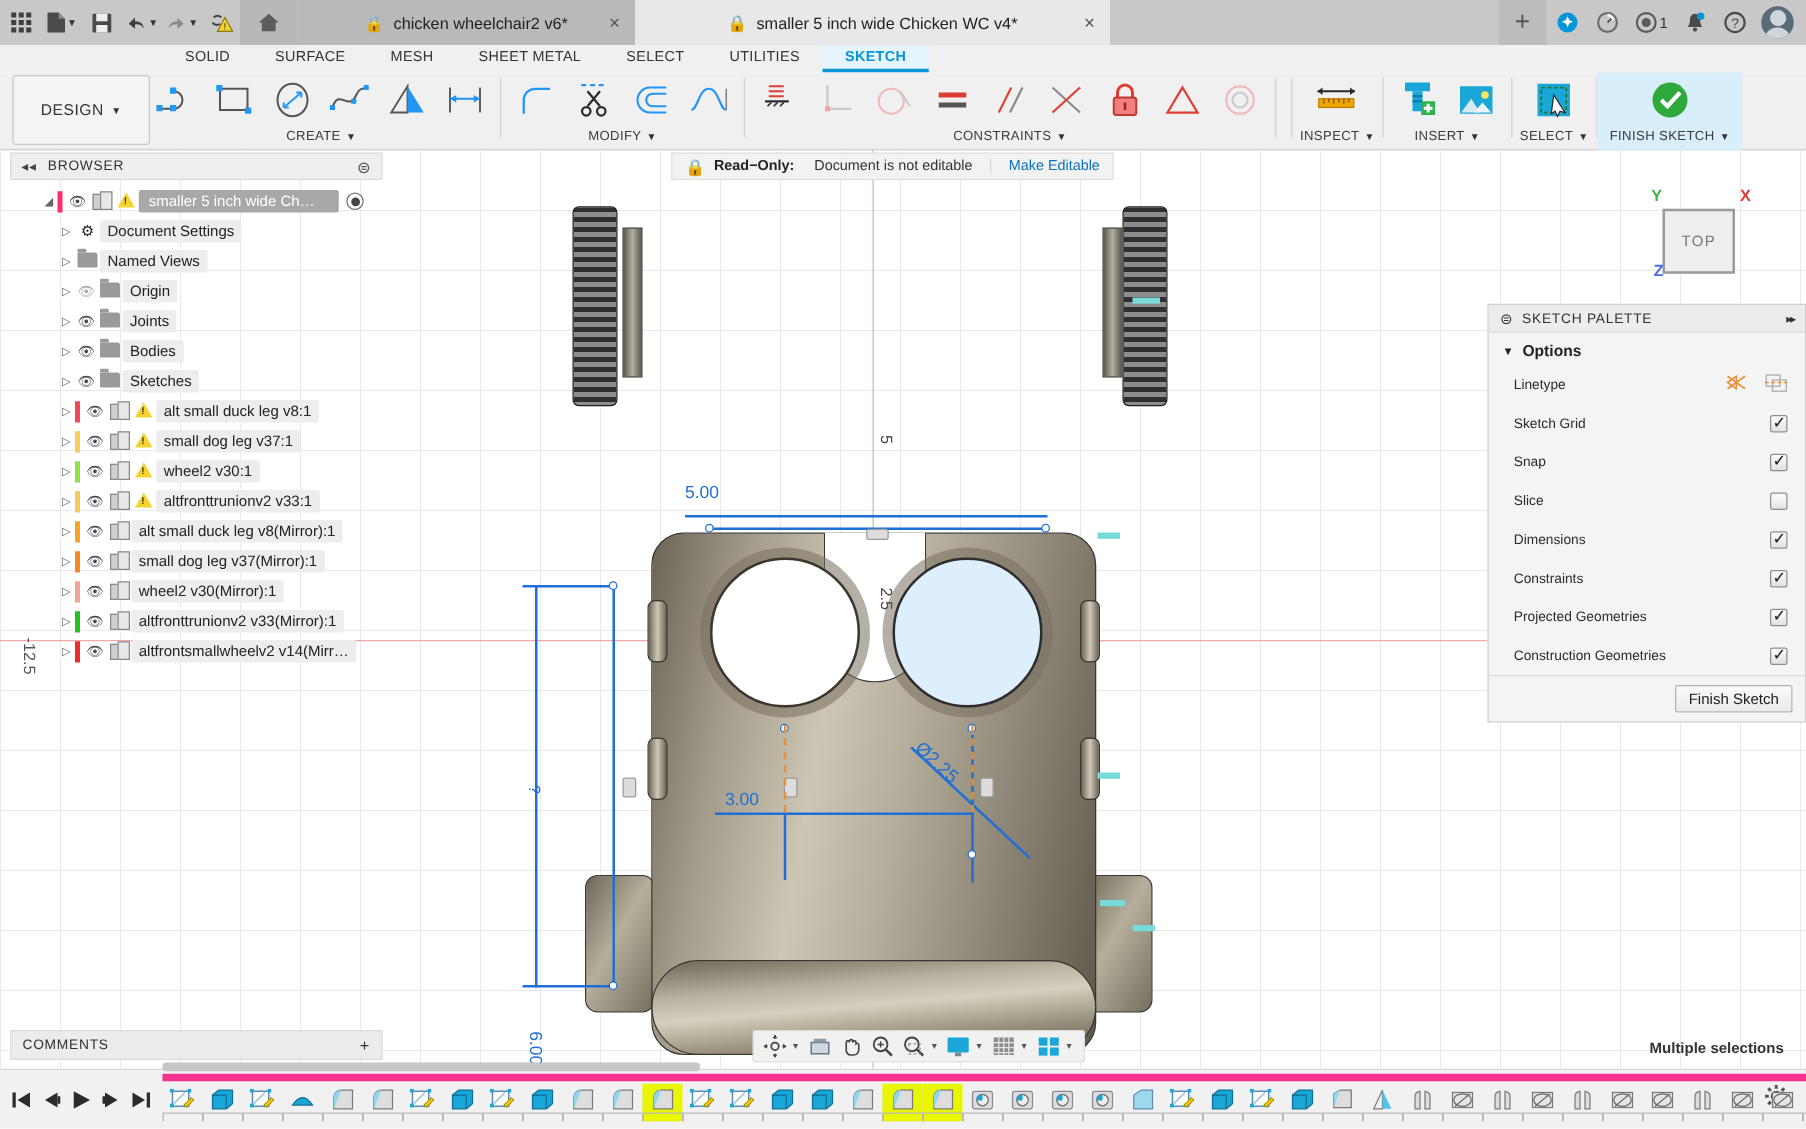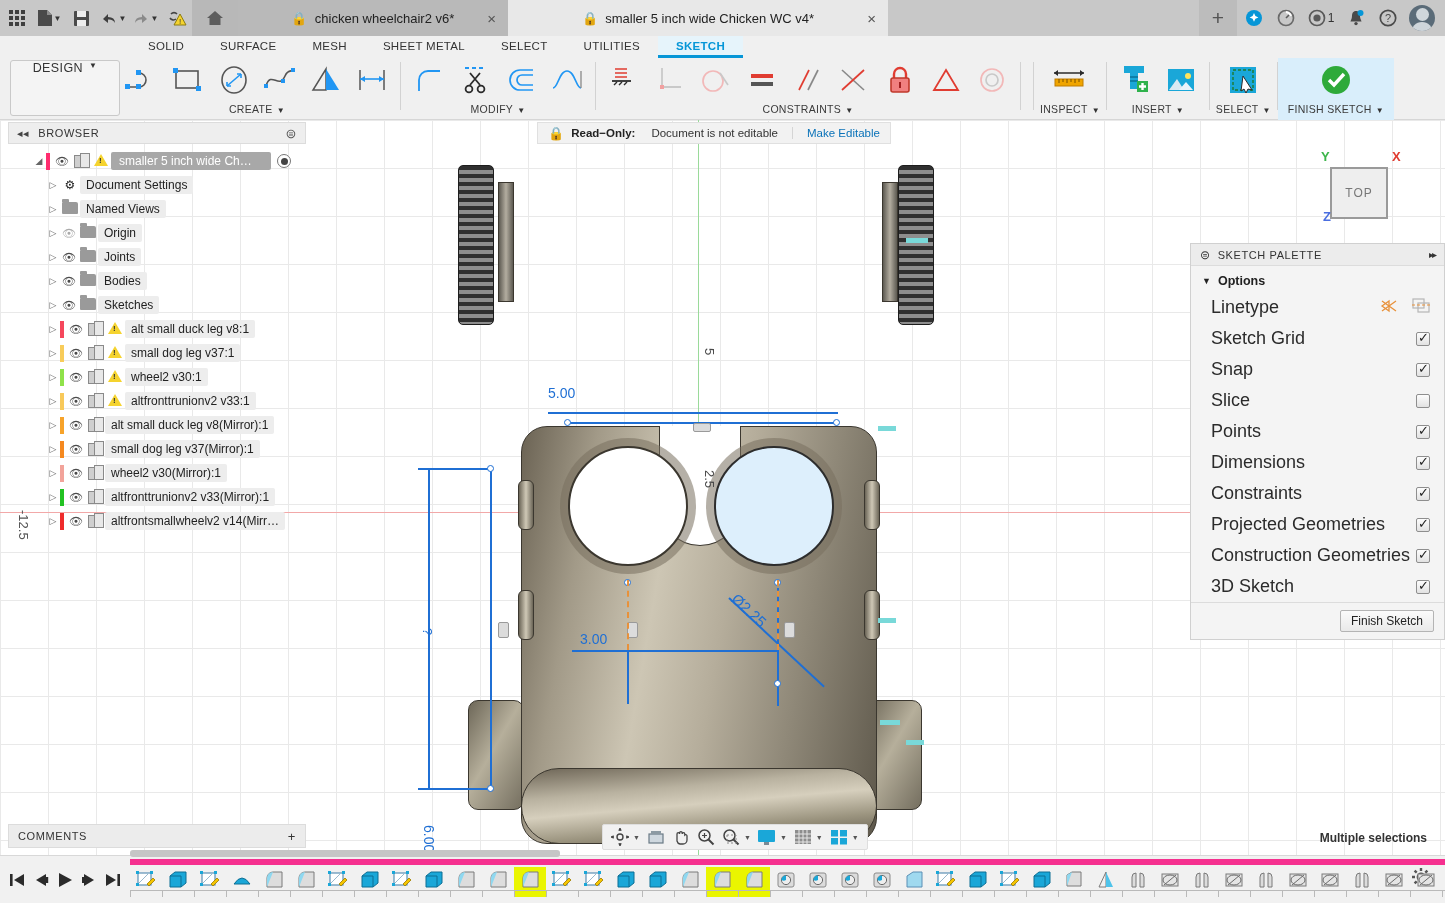--- a/index.html
+++ b/index.html
@@ -64,21 +64,21 @@
 
   
   #ribbon {
     position:absolute; top:58px; left:0; width:1445px; height:62px;
     background:#f0f0f0; display:flex; align-items:flex-start;
     border-bottom:1px solid #d6d6d6;
   }
   .design-box {
     width:110px; height:56px; margin:2px 0 0 10px;
     border:1px solid #c9c9c9; border-radius:3px; background:#f4f4f4;
-    display:flex; align-items:flex-start; justify-content:center;
+    display:flex; align-items:center; justify-content:center;
     font-size:12.5px; color:#333; letter-spacing:.4px;
   }
   .rgroup { display:flex; flex-direction:column; align-items:center;
      height:62px; position:relative; }
   .ricons { display:flex; align-items:center; height:44px; gap:2px; }
   .ricon { width:44px; height:42px; display:flex; align-items:center;
      justify-content:center; }
   .rlabel { font-size:10.5px; color:#3a3a3a; letter-spacing:.3px;
      line-height:14px; }
   .vsep { width:1px; height:48px; background:#d2d2d2; margin:4px 6px 0; }
@@ -267,21 +267,21 @@
   }
   .sp-hdr { height:22px; background:#ececec; border-bottom:1px solid #dcdcdc;
      display:flex; align-items:center; padding:0 9px; font-size:11px;
      letter-spacing:.6px; color:#333; }
   .sp-hdr .dot { font-size:12px; margin-right:7px; }
   .sp-hdr .arrows { margin-left:auto; font-size:10px; letter-spacing:-2px;}
   .sp-sec { padding:8px 0 4px; font-size:12.5px; font-weight:bold;
      color:#222; display:flex; align-items:center; padding-left:11px; }
   .sp-sec .tri { font-size:9px; margin-right:7px; }
   .sp-row { display:flex; align-items:center; height:31px; padding:0 14px 0 20px;
-     font-size:18px; color:#2b2b2b; }
+     font-size:11px; color:#2b2b2b; }
   .sp-row .ctl { margin-left:auto; display:flex; align-items:center; gap:14px; }
   .cb { width:14px;height:14px;border:1px solid #8e8e8e;border-radius:2px;
      background:linear-gradient(#fdfdfd,#e2e2e2); position:relative;}
   .cb.on:after { content:"✓"; position:absolute; left:1px; top:-3px;
      font-size:13px; color:#222; }
   .sp-foot { border-top:1px solid #dcdcdc; padding:7px 10px;
      display:flex; justify-content:flex-end; }
   .sp-foot button { font-family:"Liberation Sans",sans-serif; font-size:12px;
      padding:3px 10px; border:1px solid #b4b4b4; border-radius:2px;
      background:linear-gradient(#fbfbfb,#e9e9e9); color:#222; }
@@ -977,51 +977,39 @@
         <span class="cb on"></span>
       </span>
   </div>
   <div class="sp-row">
     <span>Slice</span>
     <span class="ctl">
         <span class="cb"></span>
       </span>
   </div>
   <div class="sp-row">
-    <span>Points</span>
-    <span class="ctl">
-        <span class="cb on"></span>
-      </span>
-  </div>
-  <div class="sp-row">
     <span>Dimensions</span>
     <span class="ctl">
         <span class="cb on"></span>
       </span>
   </div>
   <div class="sp-row">
     <span>Constraints</span>
     <span class="ctl">
         <span class="cb on"></span>
       </span>
   </div>
   <div class="sp-row">
     <span>Projected Geometries</span>
     <span class="ctl">
         <span class="cb on"></span>
       </span>
   </div>
   <div class="sp-row">
     <span>Construction Geometries</span>
-    <span class="ctl">
-        <span class="cb on"></span>
-      </span>
-  </div>
-  <div class="sp-row">
-    <span>3D Sketch</span>
     <span class="ctl">
         <span class="cb on"></span>
       </span>
   </div>
 
   <div class="sp-foot">
     <button>Finish Sketch</button>
   </div>
 </div>
 

